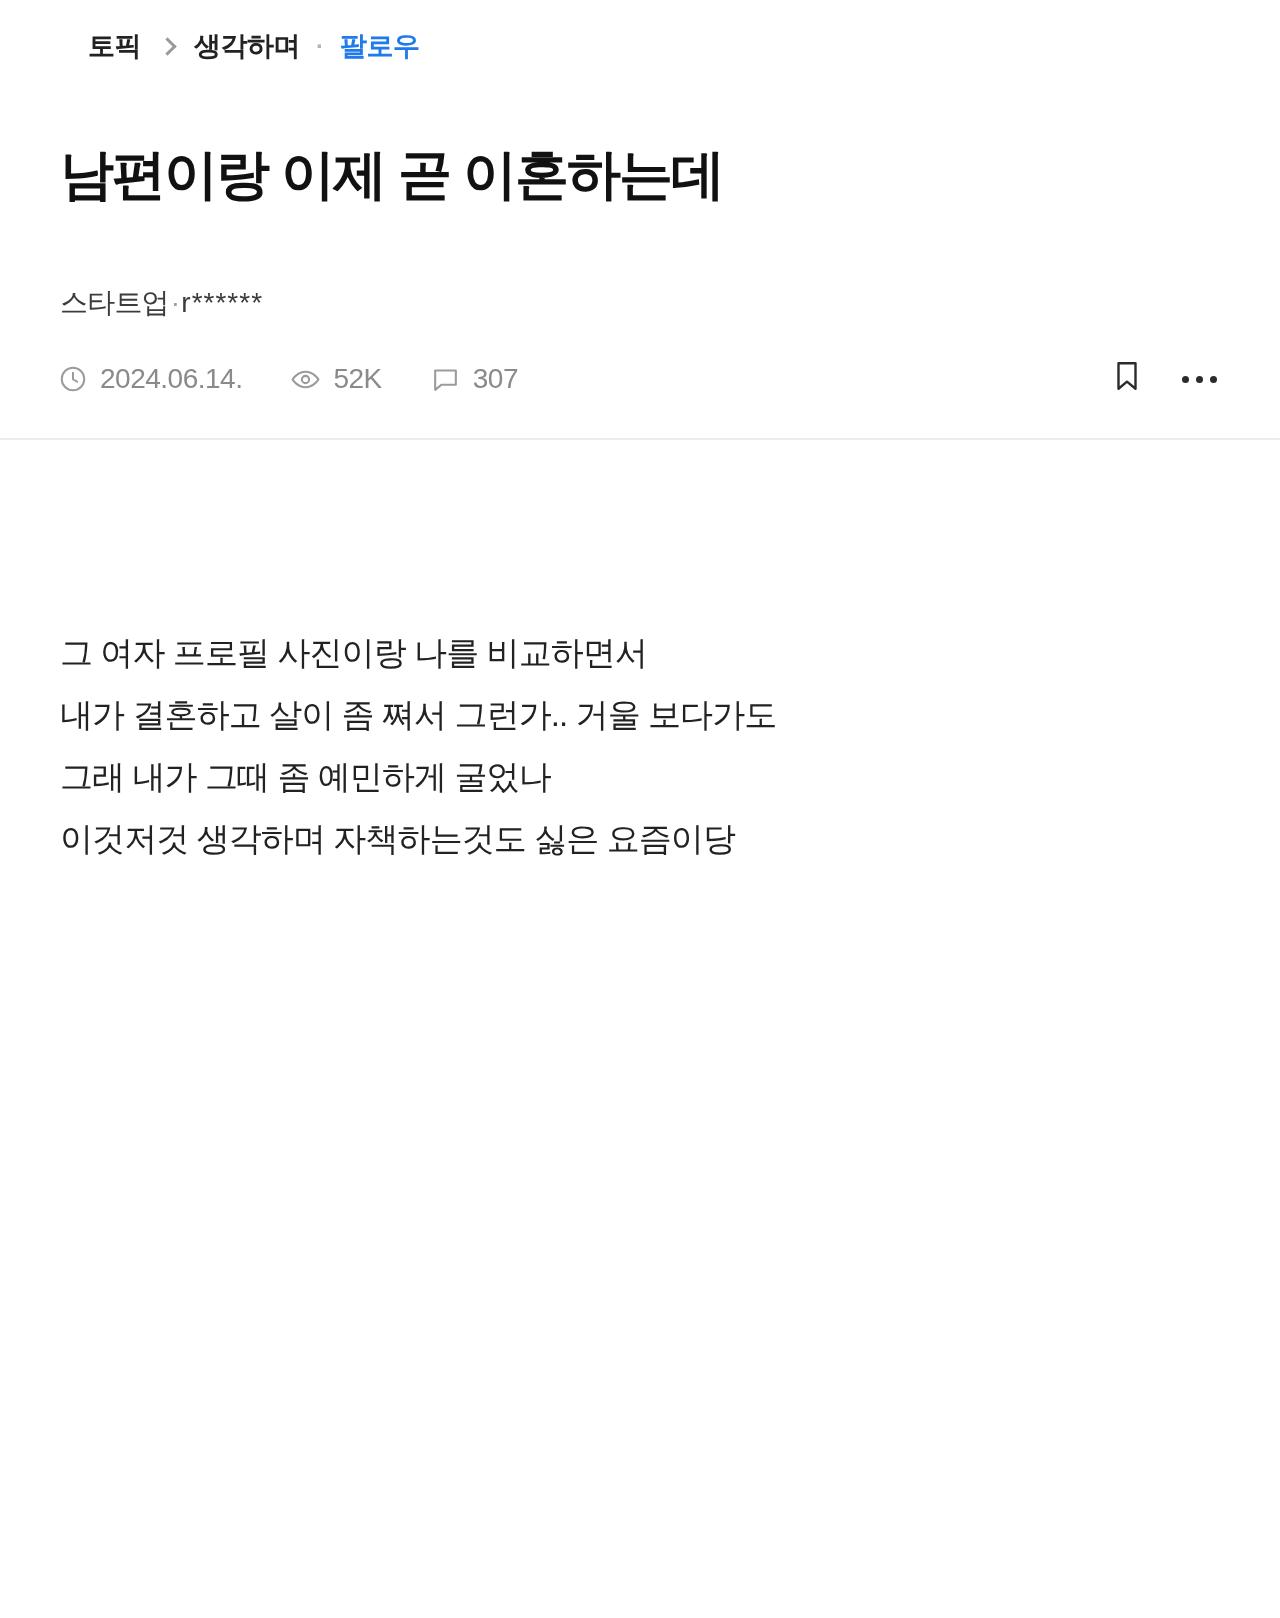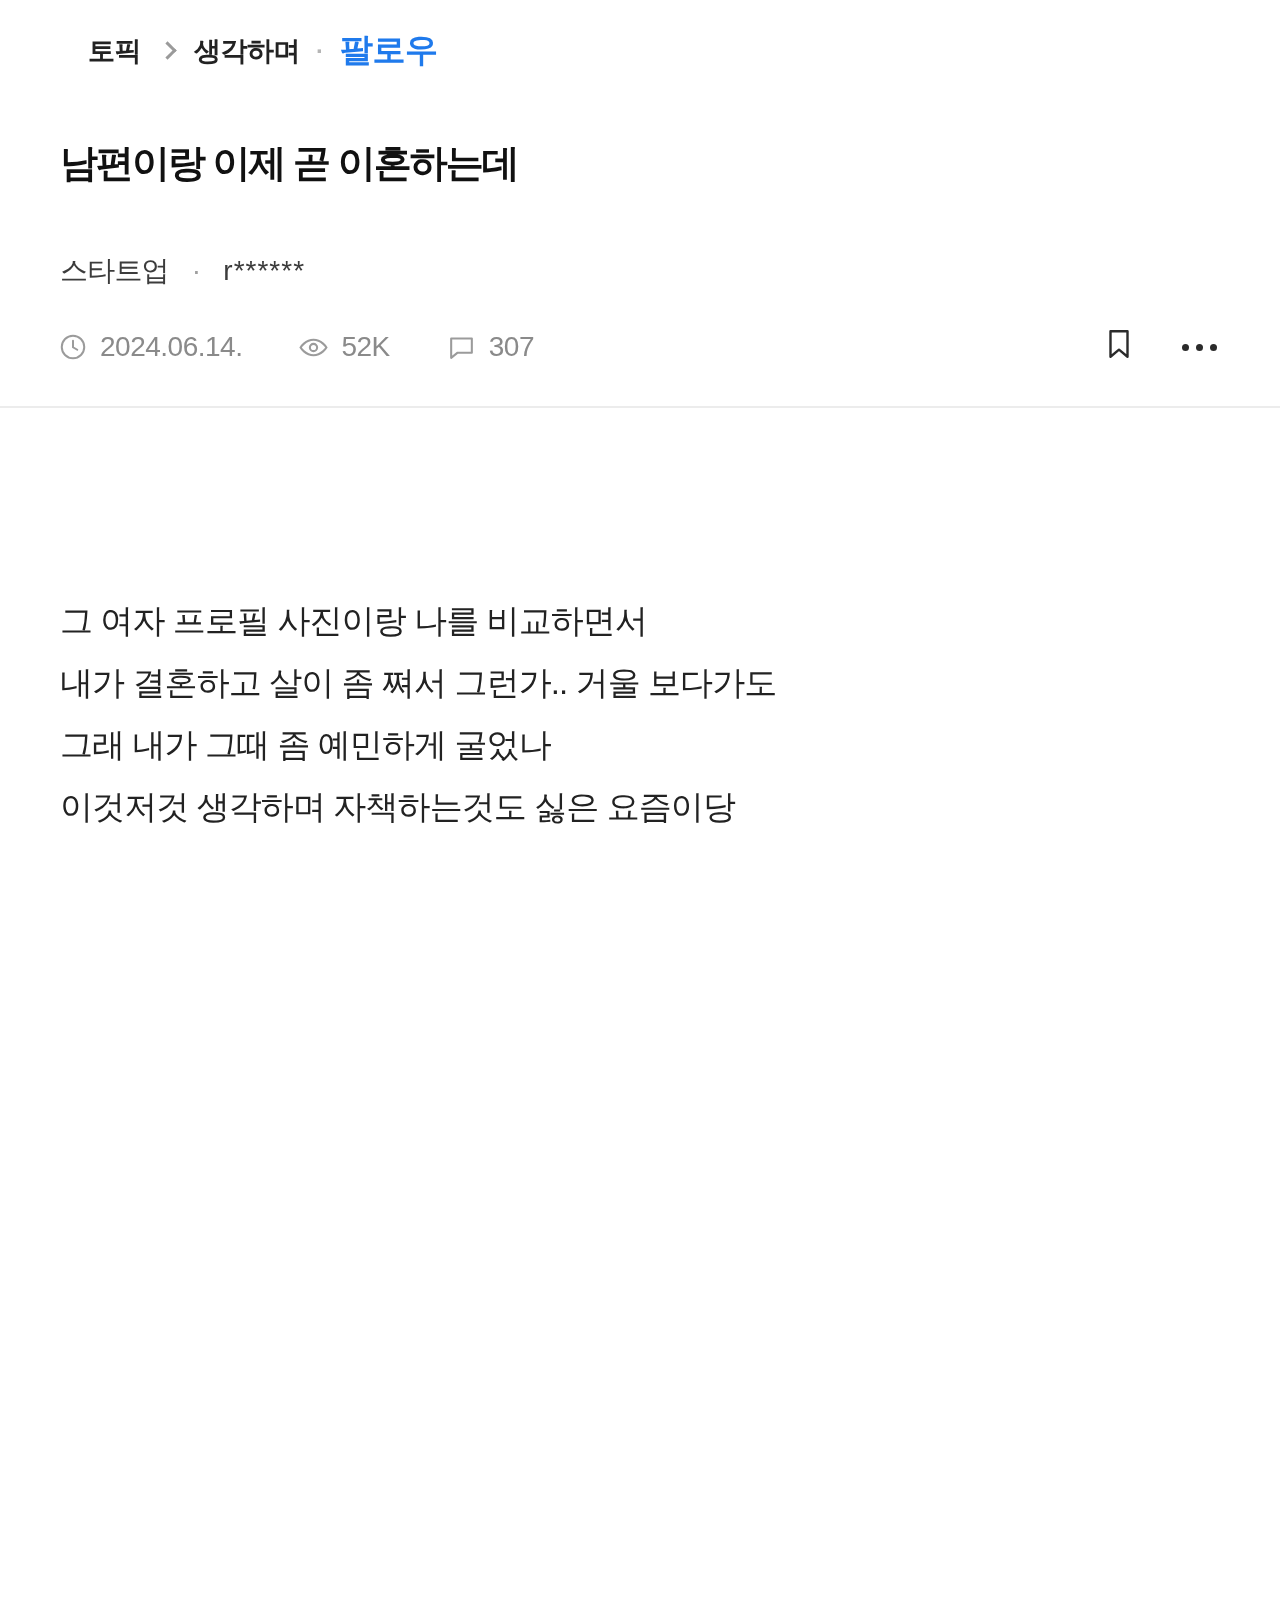--- a/index.html
+++ b/index.html
@@ -47,53 +47,53 @@
   }
   .dot-sep {
     color: #b5b5b5;
     font-weight: 700;
     font-size: 24px;
     padding: 0 2px;
   }
   .follow {
     color: #1f7aec;
     font-weight: 700;
-    font-size: 33px;
+    font-size: 27px;
     letter-spacing: -0.5px;
   }
 
   
   .post-title {
     padding: 42px 60px 0 60px;
-    font-size: 38px;
+    font-size: 54px;
     font-weight: 800;
     letter-spacing: -2px;
     line-height: 1.22;
     color: #111111;
   }
 
   
   .author-line {
     padding: 40px 60px 0 60px;
     font-size: 28px;
     color: #3c3c3c;
     letter-spacing: -0.8px;
     display: flex;
     align-items: center;
-    gap: 23px;
+    gap: 2px;
   }
   .author-line .sep { color: #9e9e9e; }
   .author-line .nick { color: #3c3c3c; letter-spacing: 1px; }
 
   
   .meta-row {
     padding: 34px 58px 0 58px;
     display: flex;
     align-items: center;
-    gap: 8px;
+    gap: 0;
     color: #8c8c8c;
     font-size: 28px;
     justify-content: center;
   }
   .meta-item {
     display: flex;
     align-items: center;
     gap: 12px;
     margin-right: 48px;
     color: #8a8a8a;

